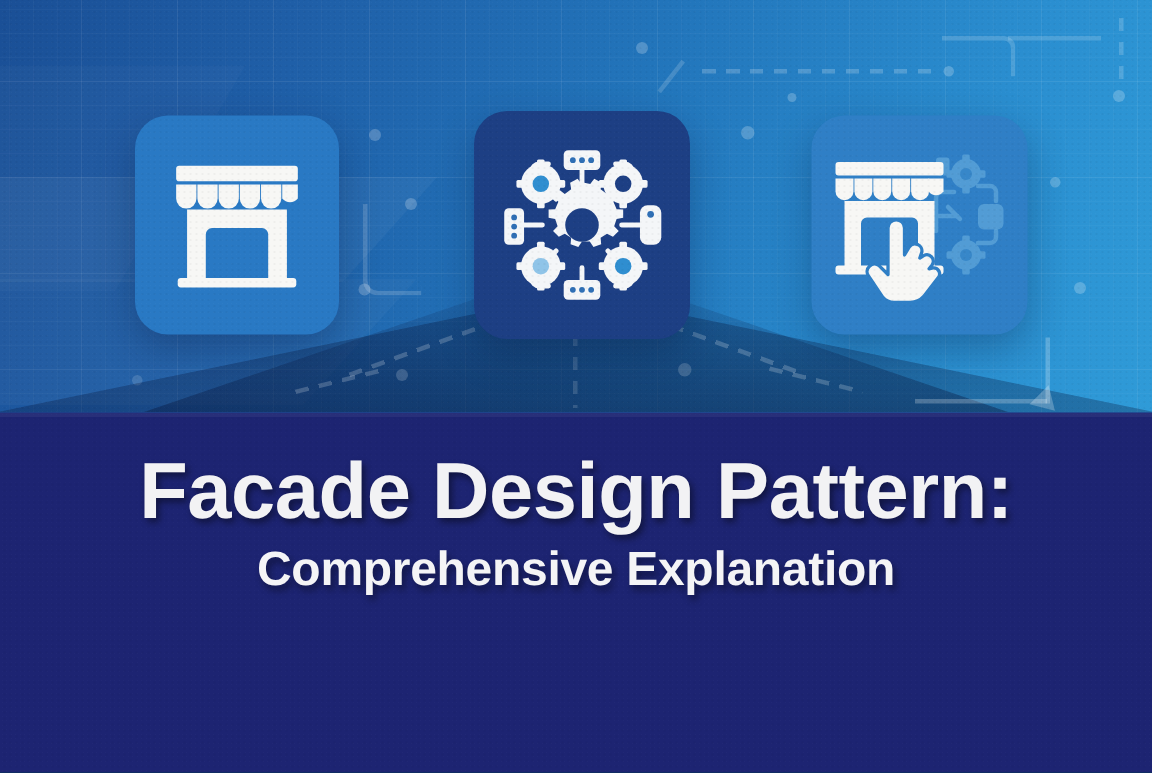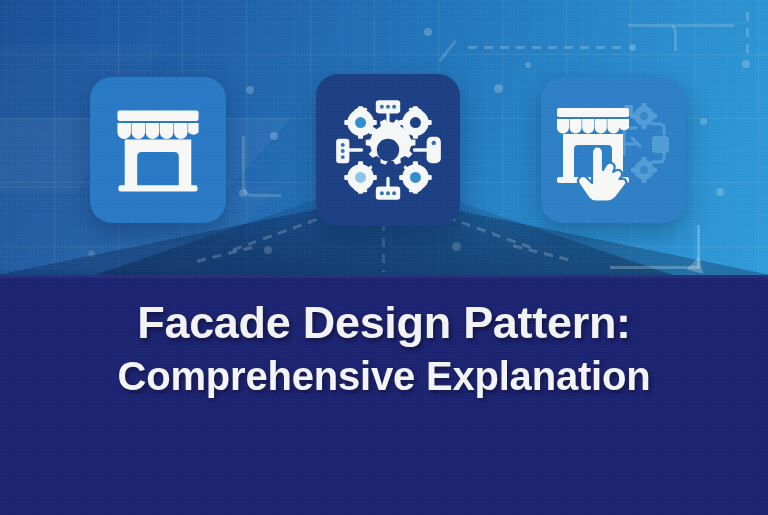--- a/index.html
+++ b/index.html
@@ -105,27 +105,27 @@
   .band .noise{opacity:.55;}
   .band-top{
     position:absolute;left:0;top:0;width:768px;height:3px;
     background:rgba(255,255,255,.05);
   }
 
   .title-wrap{
     position:absolute;left:0;top:24px;width:768px;text-align:center;
   }
   .title-main{
-    font-size:45px;font-weight:bold;color:#f2f2f4;
+    font-size:53px;font-weight:bold;color:#f2f2f4;
     letter-spacing:-.3px;line-height:1.08;
     text-shadow:2px 3px 5px rgba(0,0,0,.45);
     white-space:nowrap;
   }
   .title-sub{
-    font-size:40px;font-weight:bold;color:#f4f4f6;
+    font-size:32px;font-weight:bold;color:#f4f4f6;
     letter-spacing:-.2px;line-height:1.12;margin-top:6px;
     text-shadow:2px 3px 5px rgba(0,0,0,.40);
     white-space:nowrap;
   }
 </style>
 </head>
 <body>
 
 <div id="thumbnail">
 

